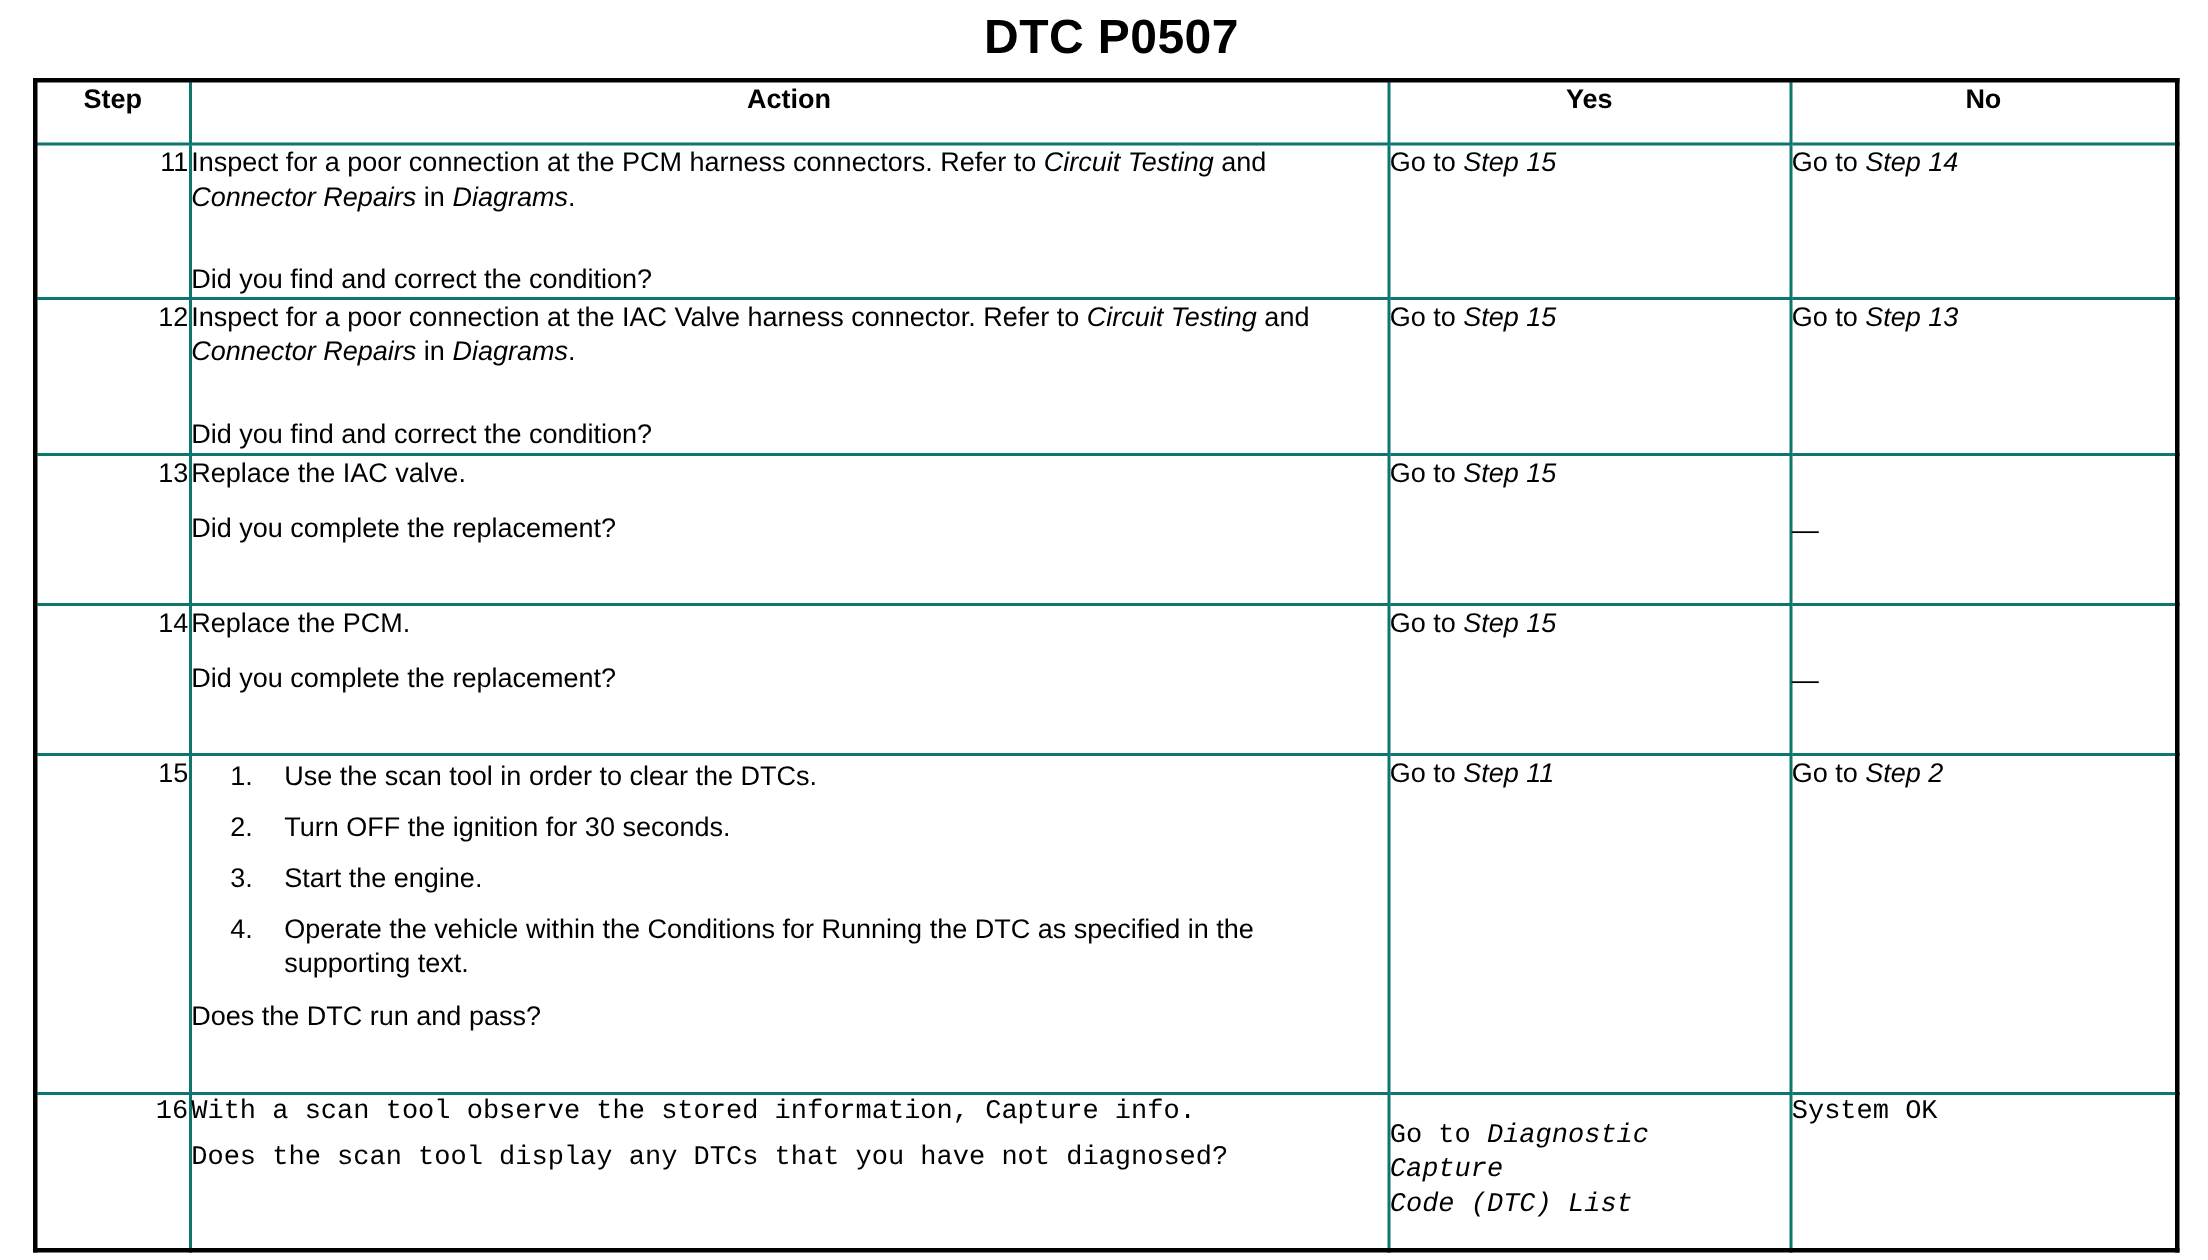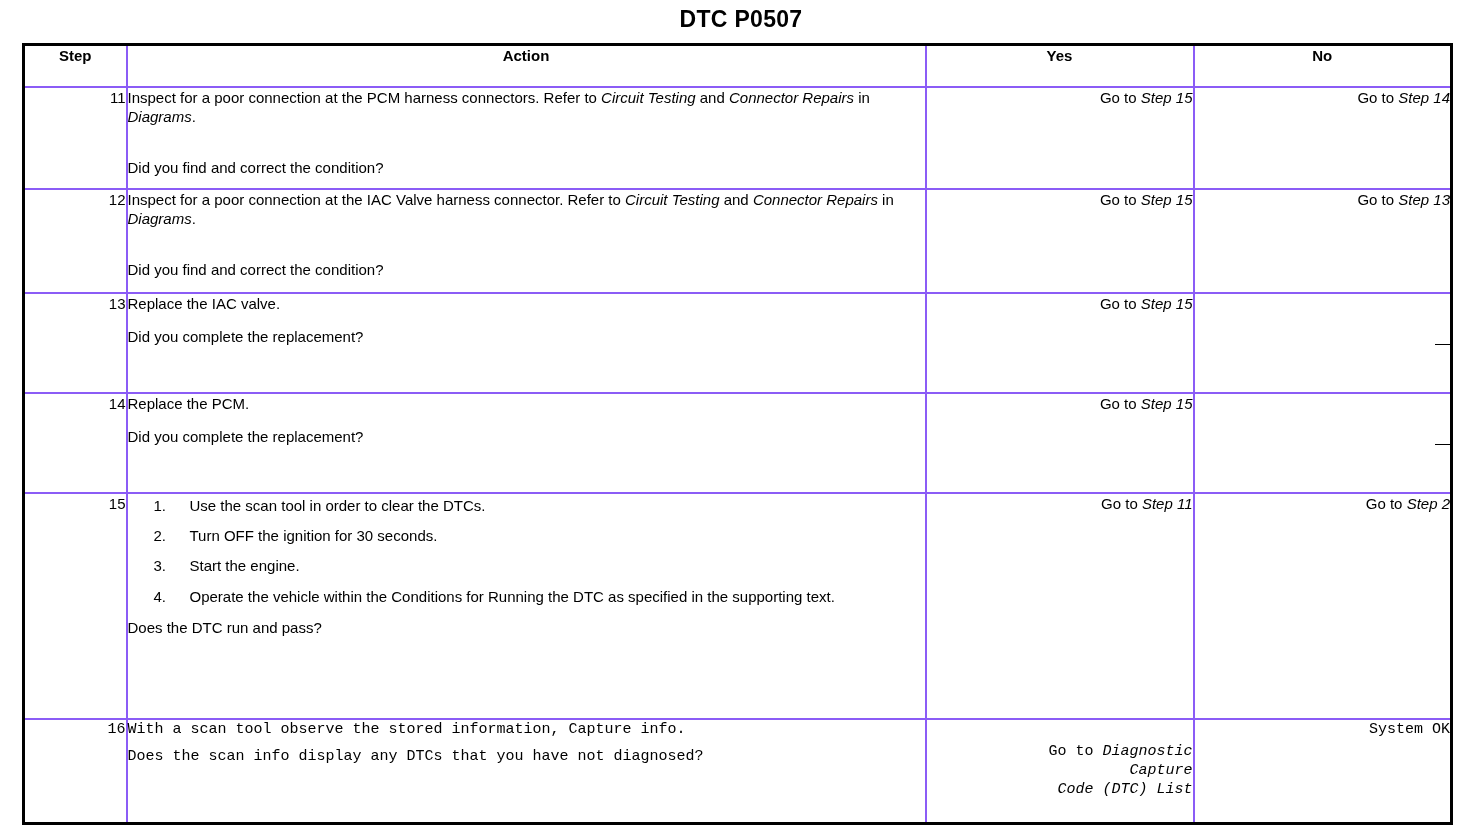--- a/index.html
+++ b/index.html
@@ -15,39 +15,39 @@
     overflow: hidden;
   }
   .page {
     position: relative;
     width: 1472px;
     height: 840px;
     box-sizing: border-box;
   }
   .doc-title {
     text-align: center;
-    font-size: 23px;
+    font-size: 32px;
     font-weight: bold;
     letter-spacing: 0.3px;
     line-height: 1;
     padding-top: 8px;
     margin: 0 0 12px 10px;
   }
   table.dtc-table {
     border-collapse: collapse;
     table-layout: fixed;
     width: 1428px;
     margin-left: 22px;
     border: 3px solid #000;
   }
   table.dtc-table td, table.dtc-table th {
-    border: 2px solid #8b5cf6;
+    border: 2px solid #0f766e;
     padding: 0;
     vertical-align: top;
-    font-size: 15px;
+    font-size: 18px;
     line-height: 1.28;
   }
   col.c-step  { width: 103px; }
   col.c-act   { width: 799px; }
   col.c-yes   { width: 268px; }
   col.c-no    { width: 258px; }
 
   thead th {
     font-weight: bold;
     font-size: 20.5px;
@@ -60,21 +60,21 @@
   td.step-cell {
     text-align: right;
     vertical-align: middle;
     font-size: 20.5px;
   }
   td.action-cell {
     padding: 8px 10px 8px 14px;
     vertical-align: top;
   }
   td.ans-cell {
-    text-align: right;
+    text-align: left;
     vertical-align: bottom;
     padding-bottom: 6px;
   }
   td.ans-cell.mid {
     vertical-align: middle;
     padding-bottom: 0;
   }
   .act-para { margin: 0 0 0 0; }
   .act-gap { height: 14px; }
   .act-question { margin-top: 32px; }
@@ -179,21 +179,21 @@
           <div class="act-para" style="margin-top:12px;">Does the DTC run and pass?</div>
         </td>
         <td class="ans-cell"><span>Go to </span><i>Step 11</i></td>
         <td class="ans-cell"><span>Go to </span><i>Step 2</i></td>
       </tr>
 
       <tr style="height:104px;font-family:Liberation Mono, monospace;">
         <td class="step-cell">16</td>
         <td class="action-cell">
           <div class="act-para">With a scan tool observe the stored information, Capture info.</div>
-          <div class="act-para" style="margin-top:8px;">Does the scan info display any DTCs that you have not diagnosed?</div>
+          <div class="act-para" style="margin-top:8px;">Does the scan tool display any DTCs that you have not diagnosed?</div>
         </td>
         <td class="ans-cell ans-multi" style="vertical-align:middle;">
           <div><span>Go to </span><i>Diagnostic</i></div>
           <div><i>Capture</i></div>
           <div><i>Code (DTC) List</i></div>
         </td>
         <td class="ans-cell">System OK</td>
       </tr>
 
     </tbody>

